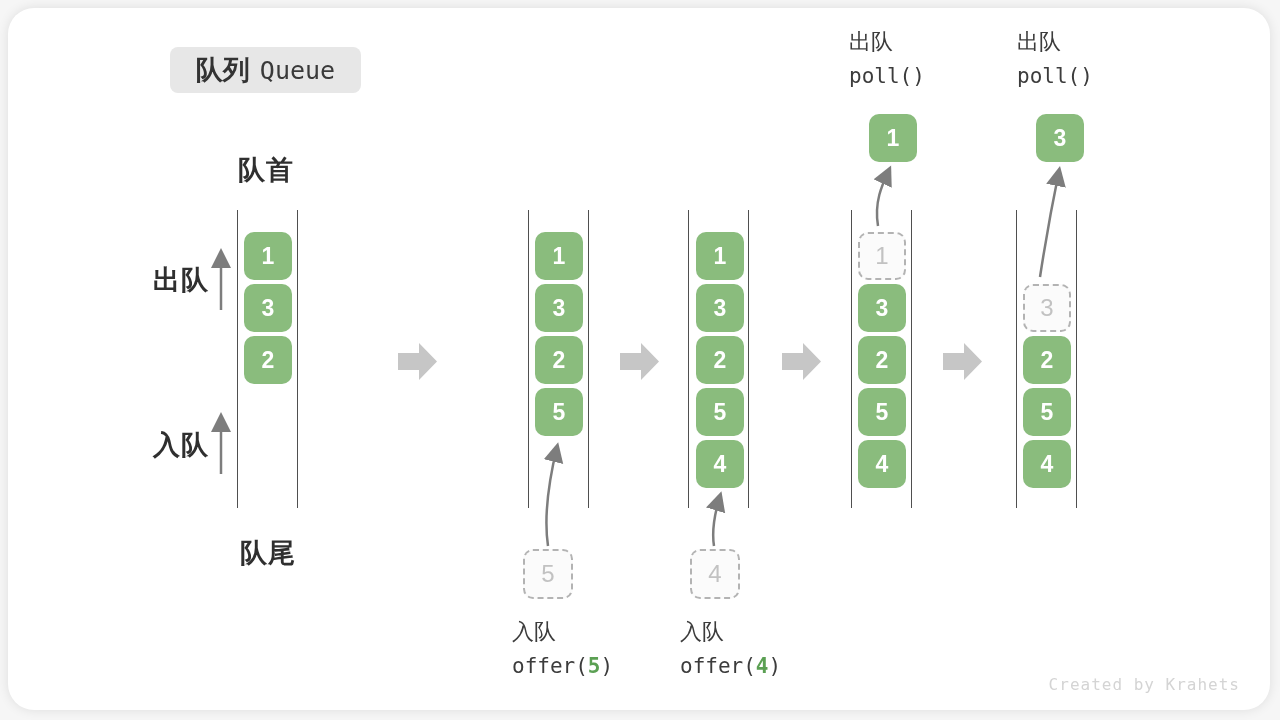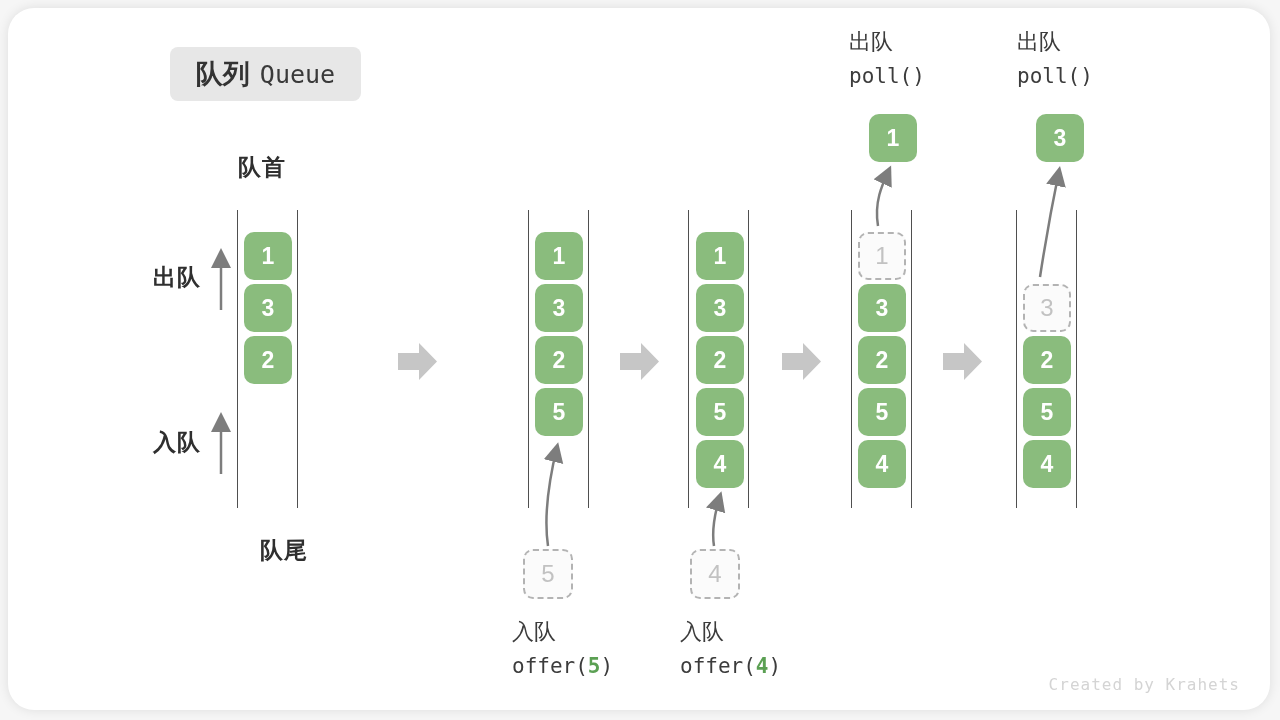--- a/index.html
+++ b/index.html
@@ -9,27 +9,27 @@
     font-family:"Liberation Sans","DejaVu Sans",sans-serif;
     position:relative;overflow:hidden;
   }
   .stage{position:absolute;left:0;top:0;width:1280px;height:720px;}
   .card{
     position:absolute;left:8px;top:8px;width:1262px;height:702px;
     background:#ffffff;border-radius:26px;
     box-shadow:0 0 12px rgba(0,0,0,0.10);
   }
   .title-box{
-    position:absolute;left:170px;top:47px;width:191px;height:54px;
+    position:absolute;left:170px;top:47px;width:191px;height:46px;
     background:#e7e7e7;border-radius:8px;
     display:flex;align-items:center;justify-content:center;gap:10px;
   }
   .title-zh{font-size:27px;font-weight:bold;color:#333333;}
   .title-en{font-family:"DejaVu Sans Mono","Liberation Mono",monospace;font-size:25px;color:#3a3a3a;}
-  .big-label{position:absolute;font-size:23px;font-weight:bold;color:#2f2f2f;letter-spacing:1px;}
+  .big-label{position:absolute;font-size:27px;font-weight:bold;color:#2f2f2f;letter-spacing:1px;}
   .channel{
     position:absolute;top:210px;height:298px;width:59px;
     border-left:1.5px solid #4f4f4f;border-right:1.5px solid #4f4f4f;
   }
   .cell{
     position:absolute;width:48px;height:48px;border-radius:10px;
     background:#8ABC7D;color:#ffffff;
     display:flex;align-items:center;justify-content:center;
     font-size:23px;font-weight:600;
   }
@@ -55,21 +55,21 @@
 
 <div class="stage">
   <div class="card"></div>
 
   <div class="title-box">
     <span class="title-zh">队列</span>
     <span class="title-en">Queue</span>
   </div>
 
   <div class="big-label" style="left:238px;top:152px;">队首</div>
-  <div class="big-label" style="left:240px;top:535px;margin-left:20px;">队尾</div>
+  <div class="big-label" style="left:240px;top:535px;">队尾</div>
 
   <div class="big-label" style="left:153px;top:262px;">出队</div>
   <div class="big-label" style="left:153px;top:427px;">入队</div>
 
   <div class="channel" style="left:237px;"></div>
   <div class="cell" style="left:244px;top:232px;">1</div>
   <div class="cell" style="left:244px;top:284px;">3</div>
   <div class="cell" style="left:244px;top:336px;">2</div>
 
   <div class="channel" style="left:528px;"></div>

